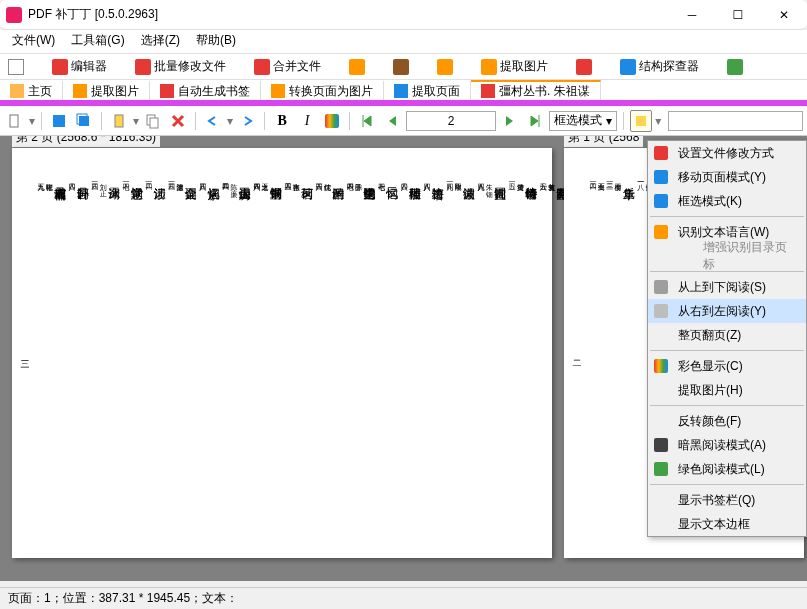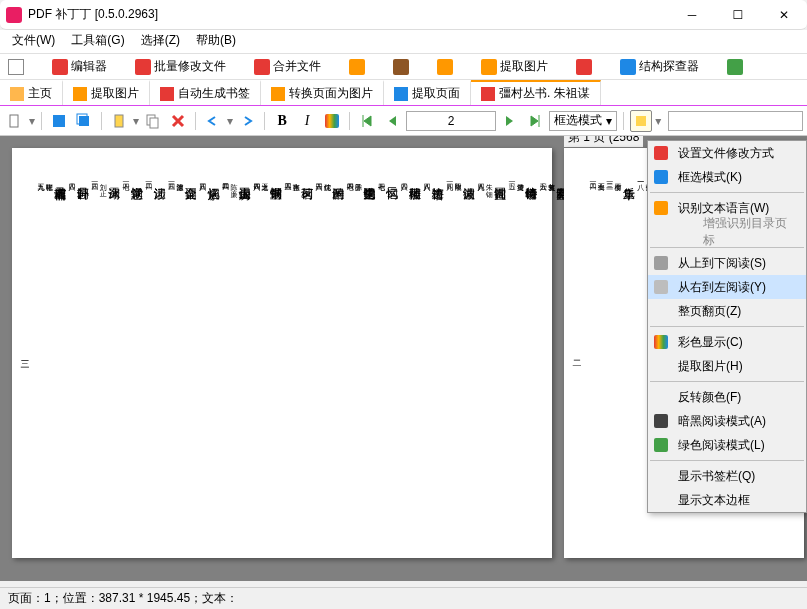--- a/index.html
+++ b/index.html
@@ -17,21 +17,21 @@
 .toolbar1 { height: 26px; background: #fff; border-bottom: 1px solid #e0e0e0; display: flex; align-items: center; padding: 0 4px; gap: 20px; }
 .tb-btn { display: flex; align-items: center; gap: 3px; padding: 2px 4px; }
 .tb-btn .ico { width: 16px; height: 16px; display: inline-block; }
 .sep { width: 1px; height: 18px; background: #ccc; margin: 0 3px; }
 .ico-red { background: #e53935; border-radius:2px; }
 .ico-orange { background: #ff9800; border-radius:2px; }
 .ico-brown { background: #8d5524; border-radius:2px; }
 .ico-blue { background: #1e88e5; border-radius:2px; }
 .ico-green { background: #43a047; border-radius:2px; }
 
-.tabs { height: 26px; background: #fff; display: flex; align-items: stretch; border-bottom: 1px solid #d946ef; }
+.tabs { height: 26px; background: #fff; display: flex; align-items: stretch; border-bottom: 6px solid #d946ef; }
 .tab { display: flex; align-items: center; gap: 4px; padding: 0 10px; border-right: 1px solid #ddd; border-top: 2px solid transparent; }
 .tab.active { border-top: 2px solid #ff9800; background: #fff; }
 .tab .tico { width: 14px; height: 14px; }
 .tico-home { background: #ffb74d; }
 .tico-orange { background: #ff9800; }
 .tico-red { background: #e53935; }
 .tico-blue { background: #1e88e5; }
 
 .toolbar2 { height: 30px; background: #fff; border-bottom: 1px solid #ccc; display: flex; align-items: center; padding: 0 4px; gap: 3px; }
 .tb2-btn { width: 22px; height: 22px; display: flex; align-items: center; justify-content: center; border-radius: 2px; }
@@ -237,20 +237,21 @@
   <span class="sep"></span>
   <span class="tb2-btn" style="border:1px solid #888;background:#fffde7">
       <span style="width:10px;height:10px;background:#ffd54f;display:inline-block"></span>
     </span>
   <span style="color:#777">▾</span>
   <div style="flex:1;height:20px;border:1px solid #aaa;background:#fff;margin-left:4px"></div>
 </div>
 
 <div class="workarea">
   <div style="position:relative">
+    <div class="page-label">第 2 页 (2568.6 * 1816.35)</div>
     <div class="page page1">
       <div class="page-side-num">三</div>
       <div class="page-inner">
         <div class="col-group" id="p2-left">
             <div class="vcol">
               <span class="top">虚斋前稿君词</span>
               <span class="mid">张曜祀</span>
               <span class="bot">三九九</span>
             </div>
             <div class="vcol">
@@ -446,20 +447,26 @@
     <div class="cm-item">
       <span class="cm-ico">
         <span class="sq" style="background: rgb(229, 57, 53);"></span>
       </span>
       <span>设置文件修改方式</span>
     </div>
     <div class="cm-item">
       <span class="cm-ico">
         <span class="sq" style="background: rgb(30, 136, 229);"></span>
       </span>
+      <span>移动页面模式(Y)</span>
+    </div>
+    <div class="cm-item">
+      <span class="cm-ico">
+        <span class="sq" style="background: rgb(30, 136, 229);"></span>
+      </span>
       <span>框选模式(K)</span>
     </div>
     <div class="cm-sep"></div>
     <div class="cm-item">
       <span class="cm-ico">
         <span class="sq" style="background: rgb(255, 152, 0);"></span>
       </span>
       <span>识别文本语言(W)</span>
     </div>
     <div class="cm-item disabled">

